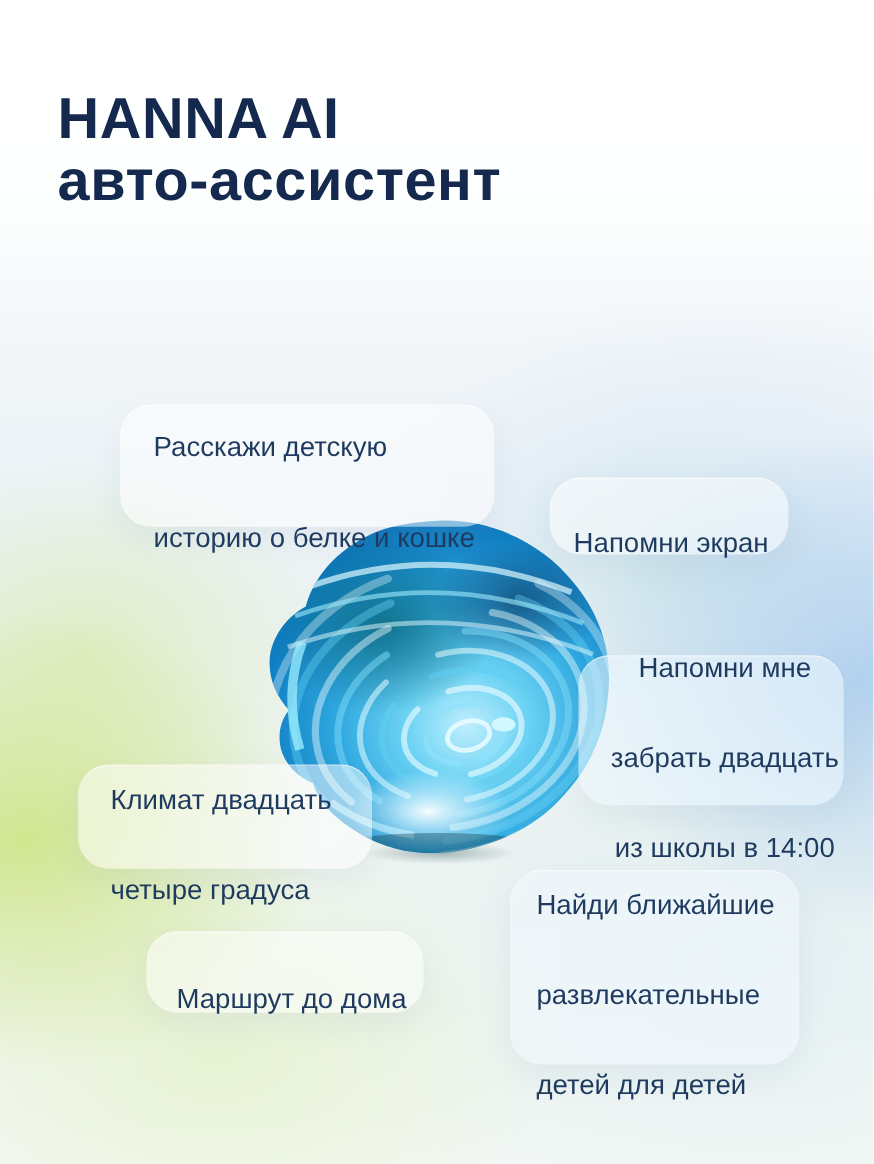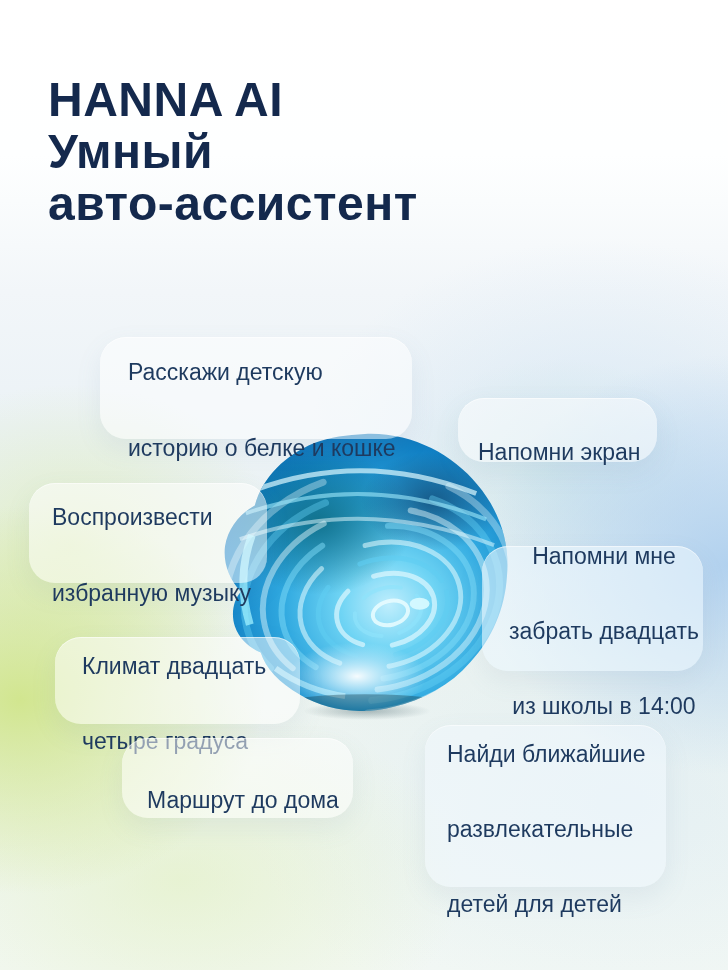--- a/index.html
+++ b/index.html
@@ -51,32 +51,31 @@
     box-shadow:0 10px 26px rgba(110,140,165,0.10), inset 0 1px 0 rgba(255,255,255,0.55);
     color:var(--bubble-text);
     font-size:23px;line-height:31px;
     cursor:pointer;
   }
   .bubble .line{display:block;white-space:nowrap;margin-top:45px;}
   .b1{left:100px;top:337px;width:312px;height:102px;padding-left:28px;}
   .b2{left:458px;top:398px;width:199px;height:64px;padding-left:20px;}
   .b3{left:29px; top:483px;width:238px;height:100px;padding-left:23px;}
   .b4{left:482px;top:546px;width:221px;height:125px;padding-left:23px;line-height:30px;background:rgba(235,246,253,0.60);align-items:center;}
-  .b5{left:55px; top:637px;width:245px;height:87px;padding-left:27px;line-height:30px;justify-content:center;}
-  .b6{left:122px;top:738px;width:231px;height:80px;padding-left:25px;}
+  .b5{left:65px; top:637px;width:245px;height:87px;padding-left:27px;line-height:30px;justify-content:center;}
+  .b6{left:122px;top:776px;width:231px;height:68px;padding-left:25px;}
   .b7{left:425px;top:725px;width:241px;height:162px;padding-left:22px;line-height:30px;background:rgba(240,248,253,0.55);}
 </style>
 </head>
 <body>
 
 <div class="stage">
 
   <header class="header">
     <div class="brand">HANNA AI</div>
-    <div class="title-line">Умный</div>
     <div class="title-line">авто-ассистент</div>
   </header>
 
   <div class="orb-shadow"></div>
 
   <div class="orb-wrap">
     <svg viewBox="0 0 300 284" xmlns="http://www.w3.org/2000/svg">
       <defs>
         <radialGradient id="orbBase" cx="58%" cy="62%" r="74%">
           <stop offset="0%" stop-color="#bfeefd"></stop>
@@ -132,24 +131,20 @@
 
   <div class="bubble b1">
     <span class="line">Расскажи детскую</span>
     <span class="line">историю о белке и кошке</span>
   </div>
 
   <div class="bubble b2">
     <span class="line">Напомни экран</span>
   </div>
 
-  <div class="bubble b3">
-    <span class="line">Воспроизвести</span>
-    <span class="line">избранную музыку</span>
-  </div>
 
   <div class="bubble b4">
     <span class="line">Напомни мне</span>
     <span class="line">забрать двадцать</span>
     <span class="line">из школы в 14:00</span>
   </div>
 
   <div class="bubble b5">
     <span class="line">Климат двадцать</span>
     <span class="line">четыре градуса</span>

